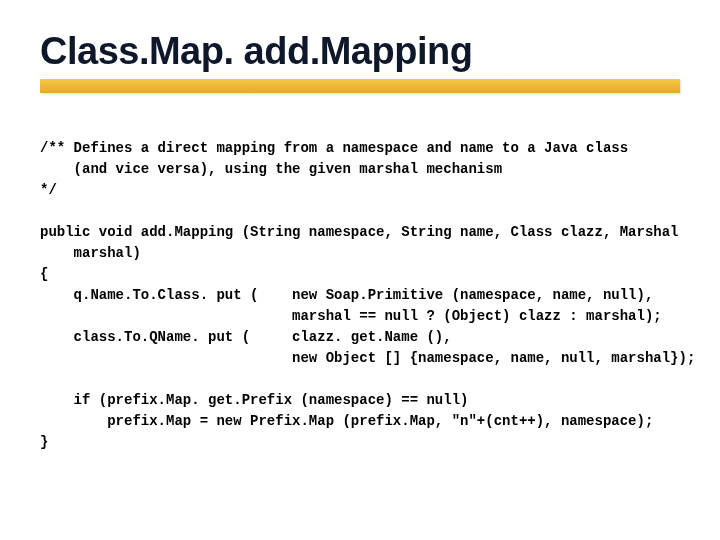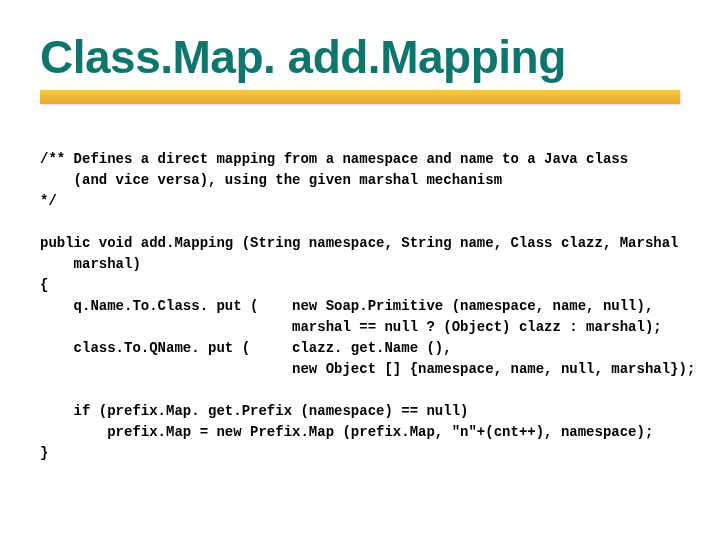--- a/index.html
+++ b/index.html
@@ -5,23 +5,23 @@
   * { margin: 0; padding: 0; box-sizing: border-box; }
   body {
     width: 720px;
     height: 540px;
     background: #ffffff;
     font-family: Arial, Helvetica, sans-serif;
     padding: 30px 40px;
     position: relative;
   }
   .title {
-    font-size: 46px;
+    font-size: 38px;
     font-weight: 900;
-    color: #0f766e;
+    color: #0f172a;
     letter-spacing: -0.5px;
     margin-bottom: 6px;
     font-family: "Arial Black", Arial, sans-serif;
   }
   .underline {
     width: 640px;
     height: 14px;
     background: linear-gradient(180deg, #f5c842 0%, #e8a830 100%);
     margin-bottom: 24px;
     box-shadow: 1px 1px 2px rgba(0,0,0,0.15);

